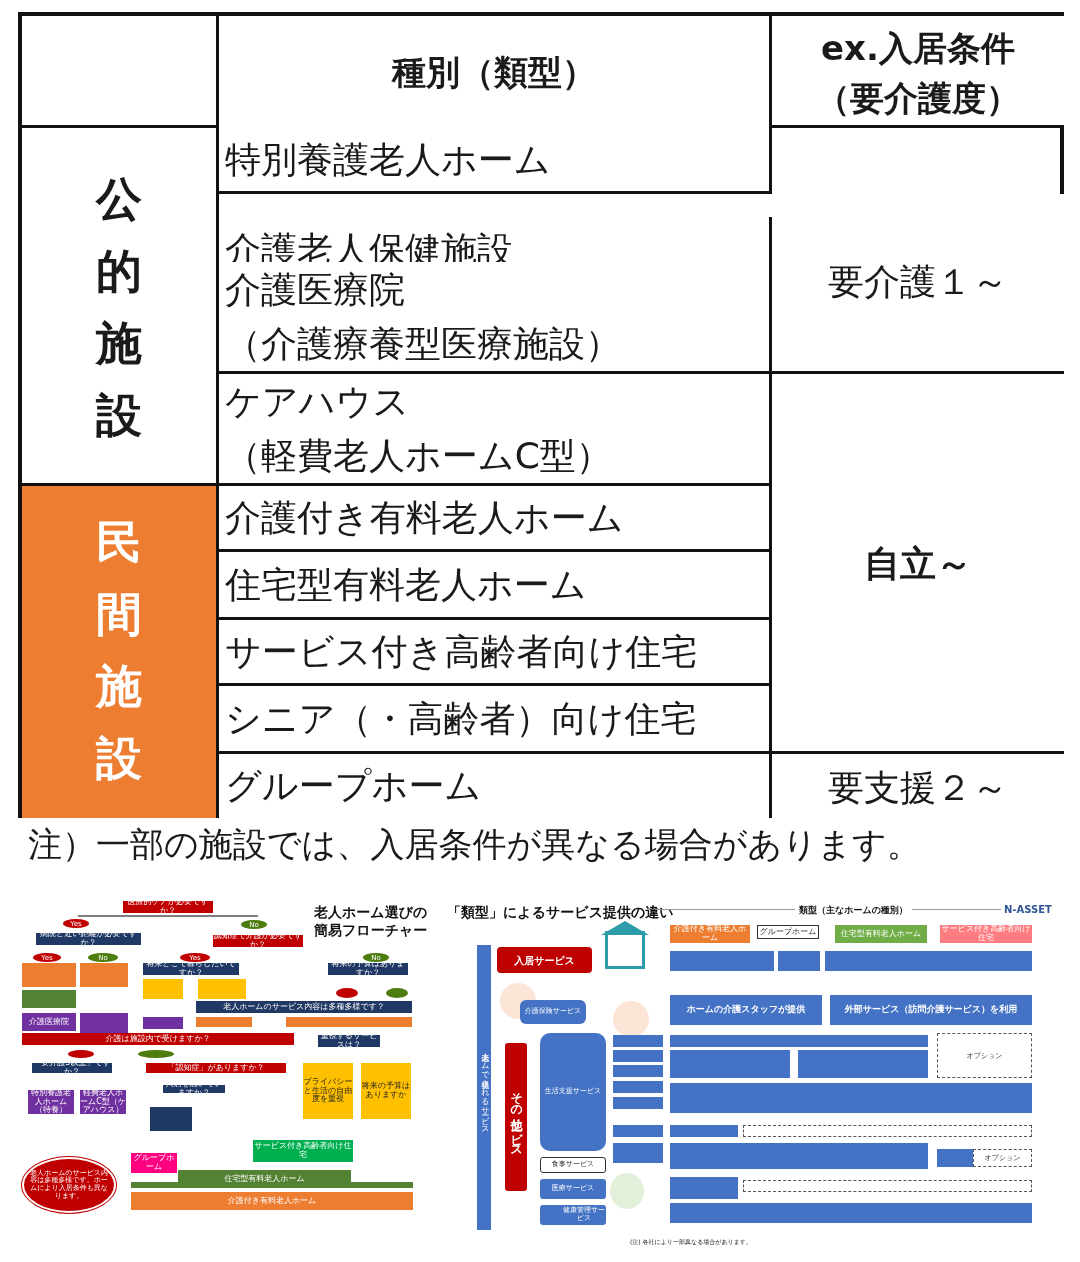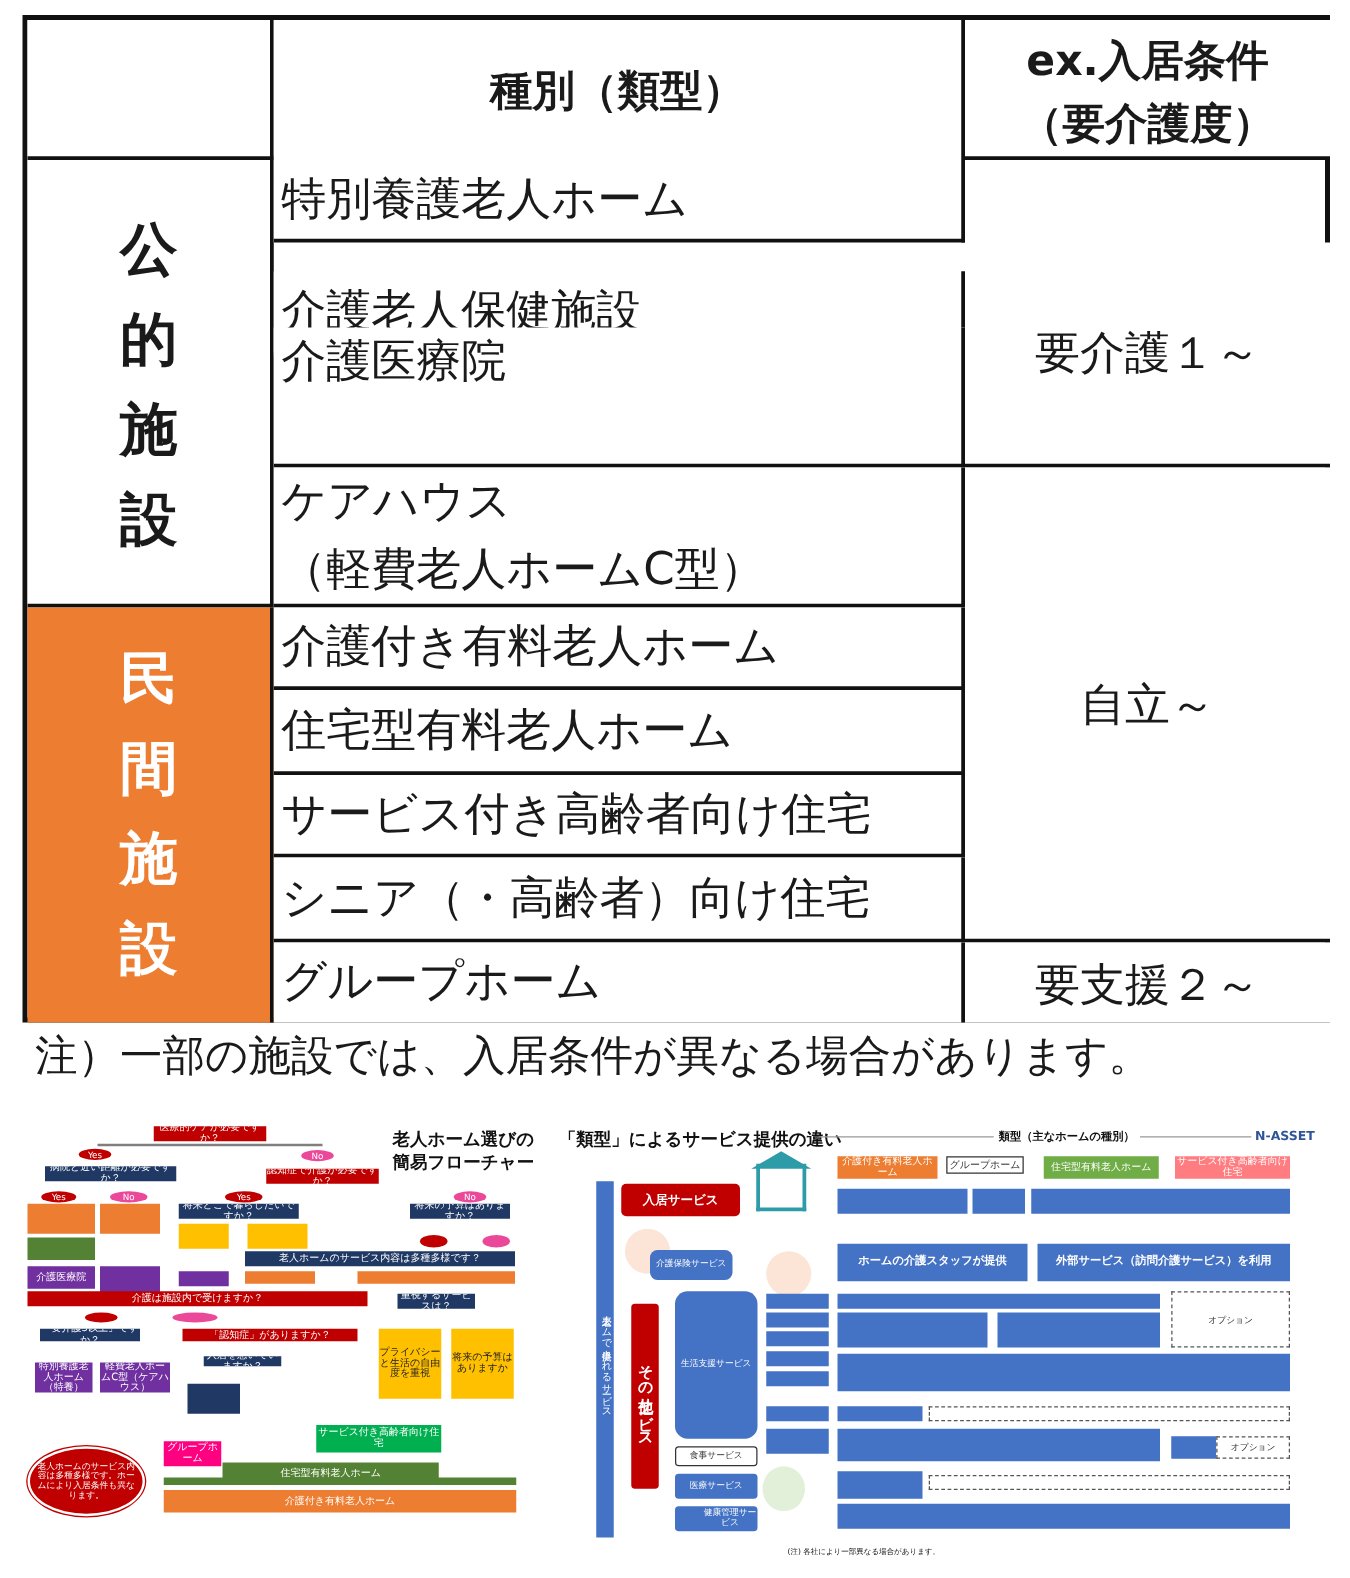--- a/index.html
+++ b/index.html
@@ -24,21 +24,21 @@
   .navy { background: #1F3864; }
   .orangeb { background: #ED7D31; }
   .purple { background: #7030A0; }
   .green { background: #548235; }
   .lgreen { background: #00B050; }
   .yellow { background: #FFC000; color: #222; }
   .pink { background: #FF0080; }
   .blue { background: #4472C4; }
   .pill { position: absolute; border-radius: 50%; font-size: 7px; color: #fff; display: flex; align-items: center; justify-content: center; }
   .pill.y { background: #C00000; }
-  .pill.n { background: #ec4899; }
+  .pill.n { background: #4d7c0f; }
   .line { position: absolute; background: #7f7f7f; }
   .ttl { position: absolute; font-weight: bold; font-size: 14px; color: #111; white-space: nowrap; line-height: 19px; }
   .dash { position: absolute; border: 1px dashed #555; background: #fff; font-size: 7px; color: #333; display: flex; align-items: center; justify-content: center; }
 </style>
 </head>
 <body>
 
 <div class="tbl">
 
   <div class="cell" style="left:0;top:0;width:197px;height:112px;"></div>
@@ -65,20 +65,21 @@
   </div>
 
   <div class="cell" style="left:197px;top:112px;width:553px;height:66px;">
     <div class="txt name" style="top:4px;">特別養護老人ホーム</div>
   </div>
   <div class="cell" style="left:197px;top:178px;width:553px;height:68px;margin-top:23px;">
     <div class="txt name" style="top:5px;">介護老人保健施設</div>
   </div>
   <div class="cell" style="left:197px;top:246px;width:553px;height:112px;">
     <div class="txt name" style="top:0px;">介護医療院</div>
+    <div class="txt name" style="top:54px;">（介護療養型医療施設）</div>
   </div>
   <div class="cell" style="left:197px;top:358px;width:553px;height:112px;">
     <div class="txt name" style="top:0px;">ケアハウス</div>
     <div class="txt name" style="top:54px;">（軽費老人ホームC型）</div>
   </div>
   <div class="cell" style="left:197px;top:470px;width:553px;height:66px;">
     <div class="txt name" style="top:4px;">介護付き有料老人ホーム</div>
   </div>
   <div class="cell" style="left:197px;top:536px;width:553px;height:68px;">
     <div class="txt name" style="top:5px;">住宅型有料老人ホーム</div>
@@ -90,21 +91,21 @@
     <div class="txt name" style="top:5px;">シニア（・高齢者）向け住宅</div>
   </div>
   <div class="cell" style="left:197px;top:738px;width:553px;height:64px;border-bottom:none;">
     <div class="txt name" style="top:4px;">グループホーム</div>
   </div>
 
   <div class="cell" style="left:750px;top:178px;width:292px;height:180px;border-right:none;">
     <div class="txt cond" style="top:64px;">要介護１～</div>
   </div>
   <div class="cell" style="left:750px;top:358px;width:292px;height:380px;border-right:none;">
-    <div class="txt cond" style="top:166px;">自立～</div>
+    <div class="txt cond" style="top:166px;font-weight:bold;">自立～</div>
   </div>
   <div class="cell" style="left:750px;top:738px;width:292px;height:64px;border-right:none;border-bottom:none;">
     <div class="txt cond" style="top:10px;">要支援２～</div>
   </div>
 </div>
 
 <div class="note">注）一部の施設では、入居条件が異なる場合があります。</div>
 
 <div class="thumb" style="left:18px;top:895px;width:410px;height:325px;">
   <div class="ttl" style="left:296px;top:8px;">老人ホーム選びの</div>
@@ -140,21 +141,21 @@
   <div class="box red" style="left:4px;top:138px;width:272px;height:12px;">介護は施設内で受けますか？</div>
   <div class="box navy" style="left:300px;top:140px;width:62px;height:12px;">重視するサービスは？</div>
 
   <div class="pill y" style="left:50px;top:155px;width:26px;height:8px;"></div>
   <div class="pill n" style="left:120px;top:155px;width:36px;height:8px;"></div>
   <div class="box navy" style="left:14px;top:168px;width:80px;height:10px;">「要介護3以上」ですか？</div>
   <div class="box red" style="left:128px;top:168px;width:140px;height:10px;">「認知症」がありますか？</div>
   <div class="box yellow" style="left:285px;top:168px;width:50px;height:56px;">プライバシーと生活の自由度を重視</div>
   <div class="box yellow" style="left:343px;top:168px;width:50px;height:56px;">将来の予算はありますか</div>
   <div class="box purple" style="left:10px;top:195px;width:46px;height:24px;">特別養護老人ホーム（特養）</div>
-  <div class="box purple" style="left:62px;top:195px;width:56px;height:24px;">軽費老人ホームC型（ケアハウス）</div>
+  <div class="box purple" style="left:62px;top:195px;width:46px;height:24px;">軽費老人ホームC型（ケアハウス）</div>
   <div class="box navy" style="left:145px;top:190px;width:62px;height:8px;">入居を急いでいますか？</div>
   <div class="box navy" style="left:132px;top:212px;width:42px;height:24px;"></div>
   <div class="box lgreen" style="left:235px;top:245px;width:100px;height:22px;">サービス付き高齢者向け住宅</div>
   <div class="box pink" style="left:113px;top:258px;width:46px;height:20px;">グループホーム</div>
   <div class="box green" style="left:160px;top:275px;width:173px;height:18px;">住宅型有料老人ホーム</div>
   <div class="box green" style="left:113px;top:287px;width:282px;height:6px;"></div>
   <div class="box orangeb" style="left:113px;top:297px;width:282px;height:18px;">介護付き有料老人ホーム</div>
 
   <div class="box red" style="left:4px;top:262px;width:94px;height:56px;border-radius:50%;border:2px solid #fff;box-shadow:0 0 0 1px #C00000;font-size:7px;padding:6px;">老人ホームのサービス内容は多種多様です。ホームにより入居条件も異なります。</div>
 </div>

